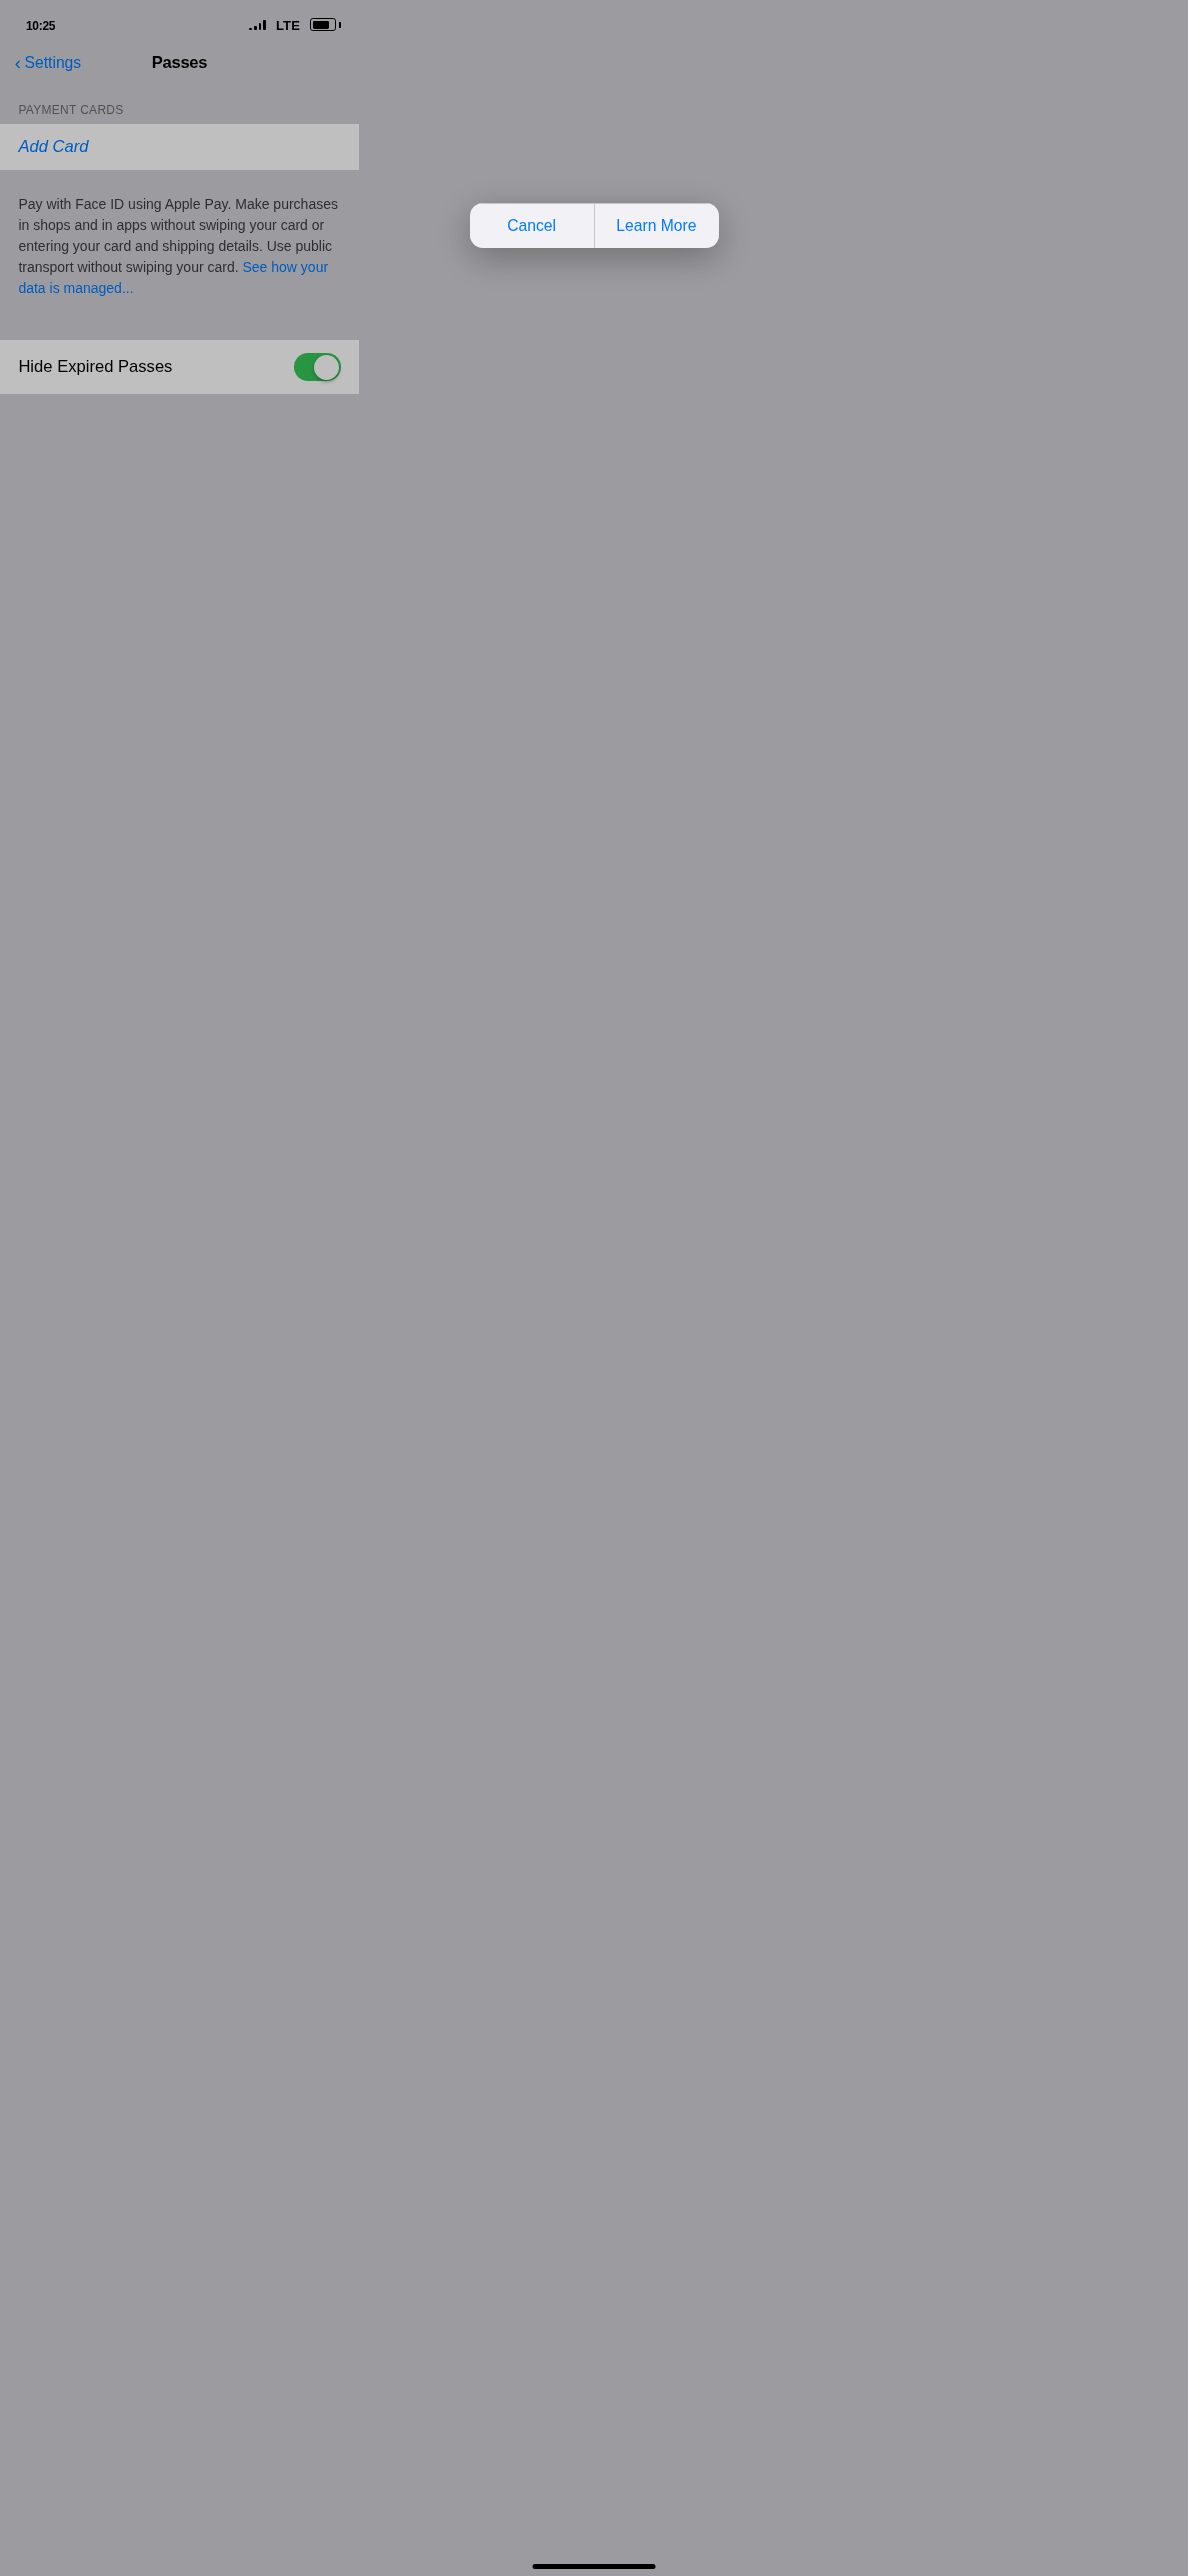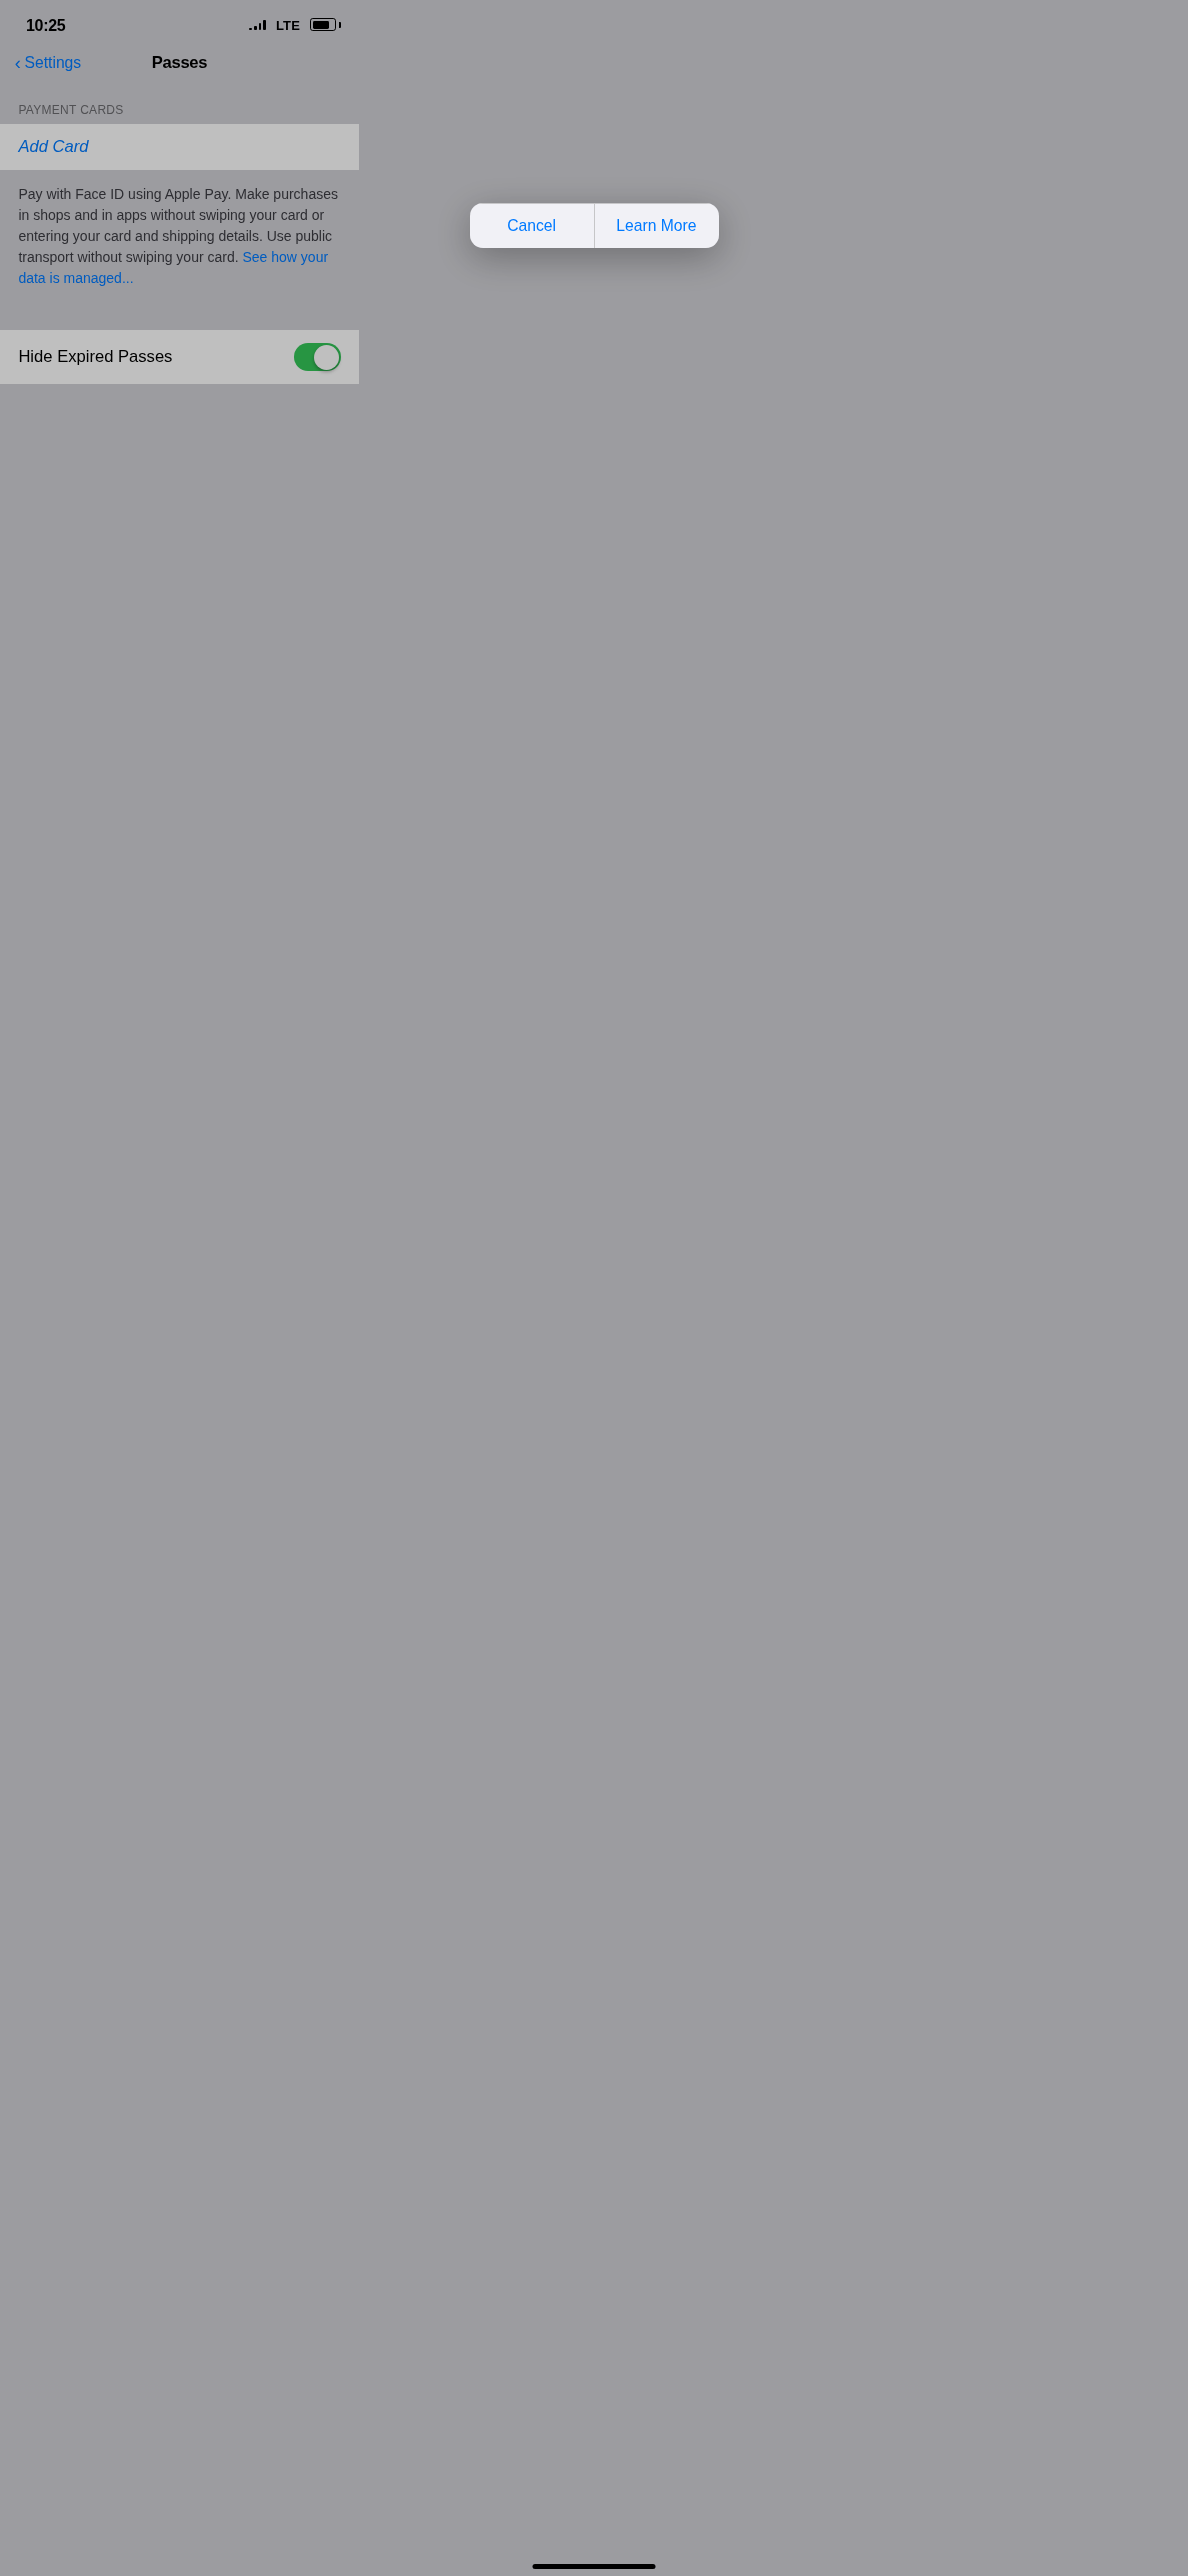--- a/index.html
+++ b/index.html
@@ -22,21 +22,21 @@
     
     .status-bar {
       display: flex;
       justify-content: space-between;
       align-items: center;
       padding: 13px 18.4px 7.4px 26px;
       height: 46px;
     }
 
     .status-time {
-      font-size: 16px;
+      font-size: 12px;
       font-weight: 600;
       color: #000;
       letter-spacing: -0.3px;
     }
 
     .status-icons {
       display: flex;
       align-items: flex-start;
       gap: 10px;
     }
@@ -161,21 +161,21 @@
     .row-text-blue {
       font-size: 16.6px;
       color: #007aff;
       font-weight: 400;
       font-style: italic;
     }
 
     .description-block {
       background: #d1d1d6;
       padding: 11px 18.4px 14.7px;
-      margin-top: 3px;
+      margin-top: 13px;
     }
 
     .description-text {
       font-size: 14px;
       color: #3c3c43;
       line-height: 1.5;
     }
 
     .description-link {
       color: #007aff;

